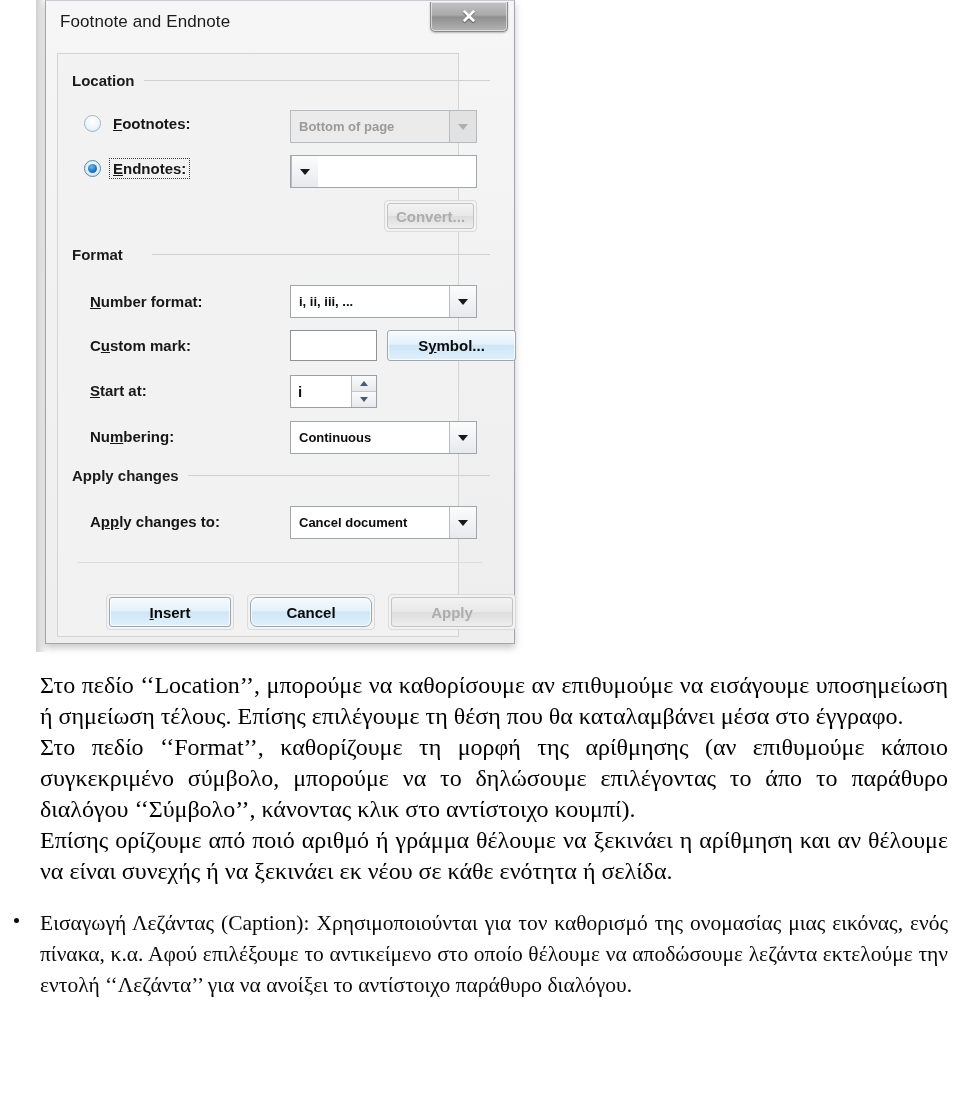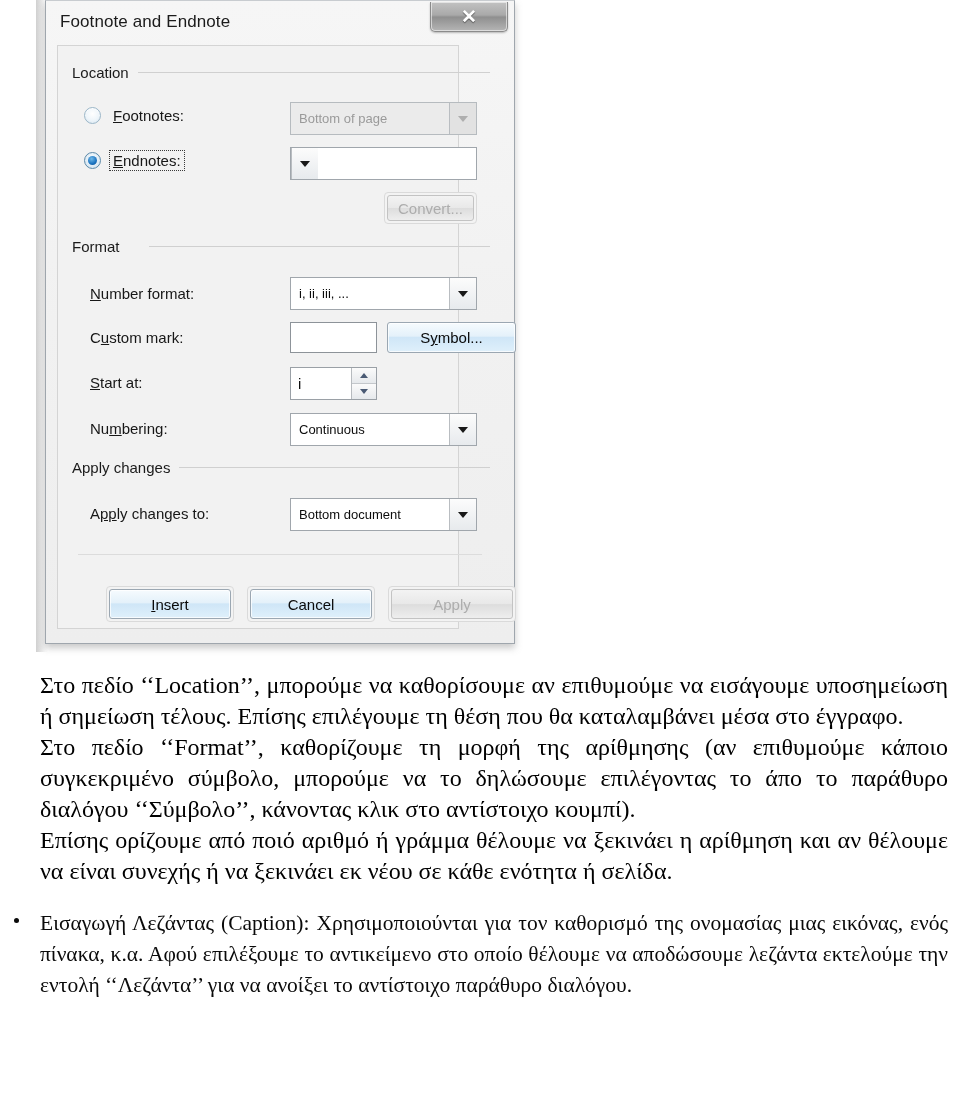--- a/index.html
+++ b/index.html
@@ -83,26 +83,27 @@
     font-weight: bold;
     color: #ffffff;
     text-shadow: 0 1px 1px rgba(60,60,60,0.8);
     line-height: 1;
   }
 
   
   .body-panel {
     position: absolute;
     left: 11px;
-    top: 44px;
+    top: 52px;
     width: 402px;
     height: 584px;
     border: 1px solid #d4d4d4;
     background: #f2f2f2;
     box-sizing: border-box;
+    font-weight: bold;
   }
 
   
   .group-head {
     position: absolute;
     display: flex;
     align-items: center;
     width: 418px;
     left: 14px;
   }
@@ -429,35 +430,35 @@
             </span>
         </div>
 
         <div class="group-head" style="top:413px;">
           <span class="gh-label">Apply changes</span>
           <span class="gh-rule"></span>
         </div>
 
         <div class="row-label" style="left:32px; top:459px;">A<span class="acc">pp</span>ly changes to:</div>
         <div class="combo enabled" style="left:232px; top:452px; width:187px;">
-          <span class="cb-text">Bottom document</span>
+          <span class="cb-text">Cancel document</span>
           <span class="cb-arrow">
               <span class="tri"></span>
             </span>
         </div>
 
         <div class="hr-sep" style="left:20px; top:508px; width:404px;"></div>
 
         <div class="btn-outer" style="left:48px; top:540px; width:128px; height:36px;"></div>
         <div class="btn enabled" style="left:51px; top:543px; width:122px; height:30px;">
           <span><span class="acc">I</span>nsert</span>
         </div>
 
         <div class="btn-outer" style="left:189px; top:540px; width:128px; height:36px;"></div>
-        <div class="btn enabled" style="left:192px; top:543px; width:122px; height:30px;">Cancel</div>
+        <div class="btn enabled" style="left:192px; top:543px; width:122px; height:30px;border-radius:7px;">Cancel</div>
 
         <div class="btn-outer" style="left:330px; top:540px; width:128px; height:36px;"></div>
         <div class="btn disabled" style="left:333px; top:543px; width:122px; height:30px;">Apply</div>
 
       </div>
     </div>
   </div>
 </div>
 
 <div id="doc-text">

